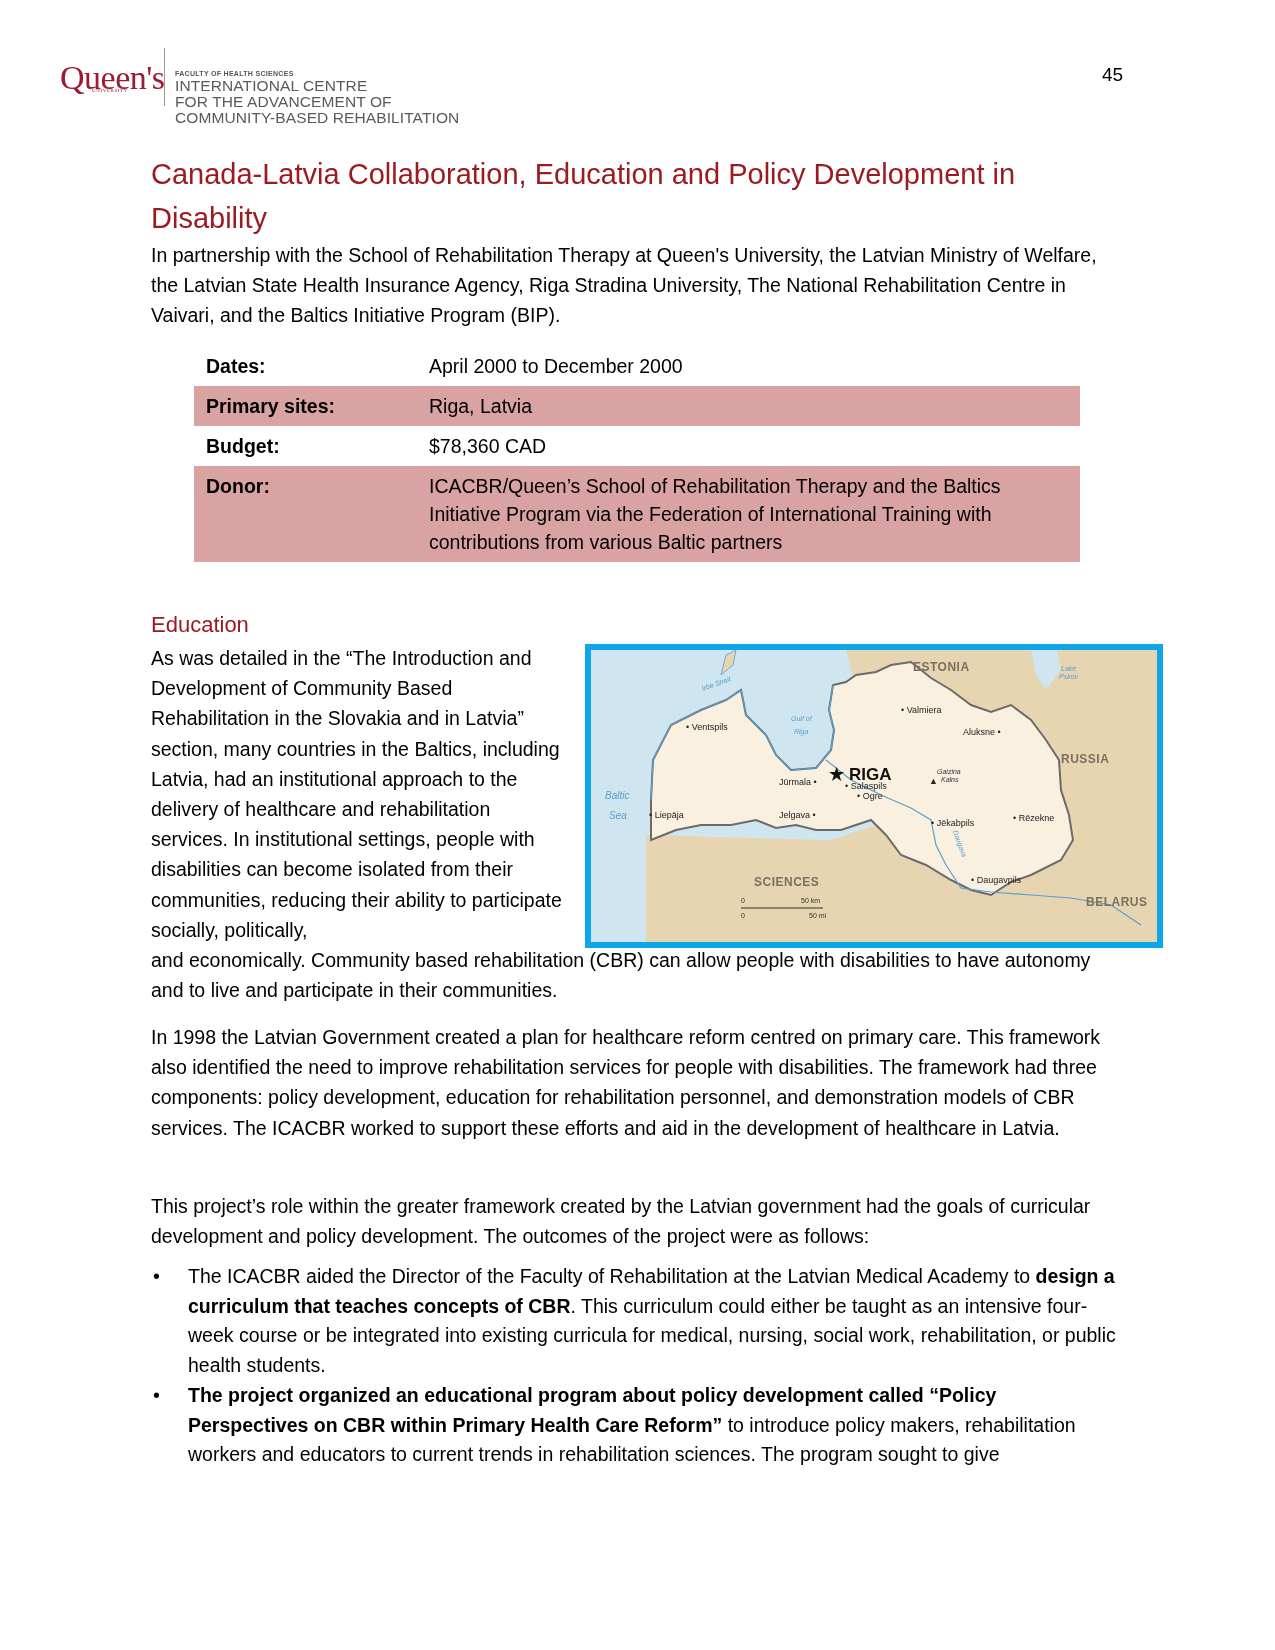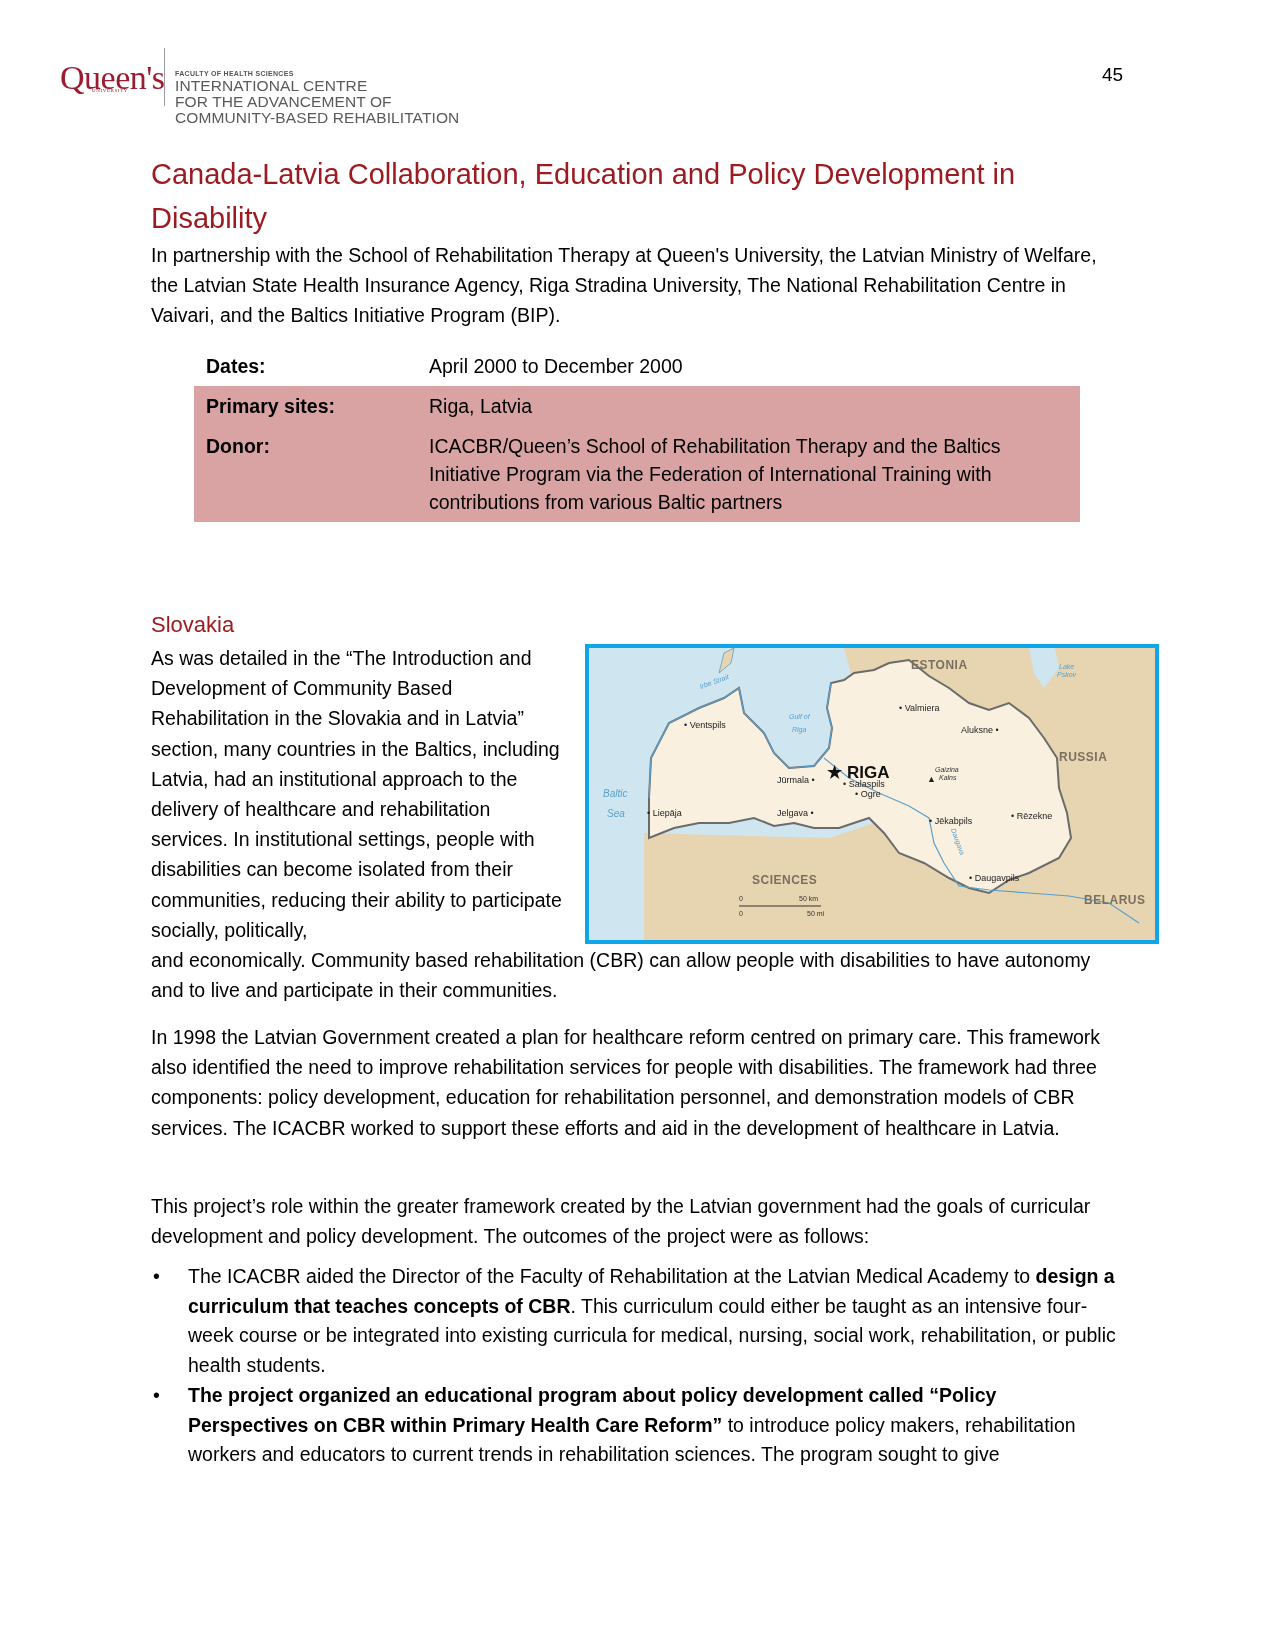--- a/index.html
+++ b/index.html
@@ -28,21 +28,21 @@
   .wrap-col { position: absolute; left: 151px; top: 643px; width: 420px; font-size: 19.5px; line-height: 30.2px; }
   .after-map { position: absolute; left: 151px; top: 945px; width: 960px; font-size: 19.5px; line-height: 30.2px; }
   .para2 { position: absolute; left: 151px; top: 1022px; width: 960px; font-size: 19.5px; line-height: 30.2px; }
   .para3 { position: absolute; left: 151px; top: 1191px; width: 960px; font-size: 19.5px; line-height: 30.2px; }
   ul.out { position: absolute; left: 151px; top: 1262px; width: 970px; margin: 0; padding: 0; list-style: none;
            font-size: 19.5px; line-height: 29.7px; }
   ul.out li { position: relative; padding-left: 37px; }
   ul.out li .bullet { position: absolute; left: 2px; top: 0; }
 
   .map { position: absolute; left: 585px; top: 644px; width: 566px; height: 292px;
-         border: 4px solid #0ea5e9; background: #cfe6f0; overflow: hidden; }
+         border: 6px solid #0ea5e9; background: #cfe6f0; overflow: hidden; }
   .map svg { position: absolute; left: 0; top: 0; }
   .ml { position: absolute; font-family: "Liberation Sans", sans-serif; white-space: nowrap; }
   .city { font-size: 9px; color: #222; }
   .country { font-size: 12px; font-weight: bold; color: #7a7060; letter-spacing: 0.5px; }
   .water { font-size: 10px; font-style: italic; color: #5aa0cc; }
   .small-water { font-size: 7px; font-style: italic; color: #5aa0cc; }
   .capital { font-size: 17px; font-weight: bold; color: #111; }
   .scale { font-size: 7px; color: #333; }
 </style>
 </head>
@@ -69,28 +69,32 @@
 <table class="info">
   <tbody>
       <tr>
     <td class="k">Dates:</td>
     <td>April 2000 to December 2000</td>
   </tr>
   <tr class="shade">
     <td class="k">Primary sites:</td>
     <td>Riga, Latvia</td>
   </tr>
+  <tr>
+    <td class="k">Budget:</td>
+    <td>$78,360 CAD</td>
+  </tr>
   <tr class="shade">
     <td class="k">Donor:</td>
     <td>ICACBR/Queen’s School of Rehabilitation Therapy and the Baltics Initiative Program via the Federation of International Training with contributions from various Baltic partners</td>
   </tr>
 </tbody>
   </table>
 
-<div class="h2">Slovakia</div>
+<div class="h2">Education</div>
 <div class="wrap-col">As was detailed in the “The Introduction and Development of Community Based Rehabilitation in the Slovakia and in Latvia” section, many countries in the Baltics, including Latvia, had an institutional approach to the delivery of healthcare and rehabilitation services. In institutional settings, people with disabilities can become isolated from their communities, reducing their ability to participate socially, politically,</div>
 <div class="after-map">and economically. Community based rehabilitation (CBR) can allow people with disabilities to have autonomy and to live and participate in their communities.</div>
 <div class="para2">In 1998 the Latvian Government created a plan for healthcare reform centred on primary care. This framework also identified the need to improve rehabilitation services for people with disabilities. The framework had three components: policy development, education for rehabilitation personnel, and demonstration models of CBR services. The ICACBR worked to support these efforts and aid in the development of healthcare in Latvia.</div>
 <div class="para3">This project’s role within the greater framework created by the Latvian government had the goals of curricular development and policy development. The outcomes of the project were as follows:</div>
 
 <ul class="out">
   <li>
     <span class="bullet">•</span>
     <span>The ICACBR aided the Director of the Faculty of Rehabilitation at the Latvian Medical Academy to </span><b>design a curriculum that teaches concepts of CBR</b><span>. This curriculum could either be taught as an intensive four-week course or be integrated into existing curricula for medical, nursing, social work, rehabilitation, or public health students.</span>
   </li>

